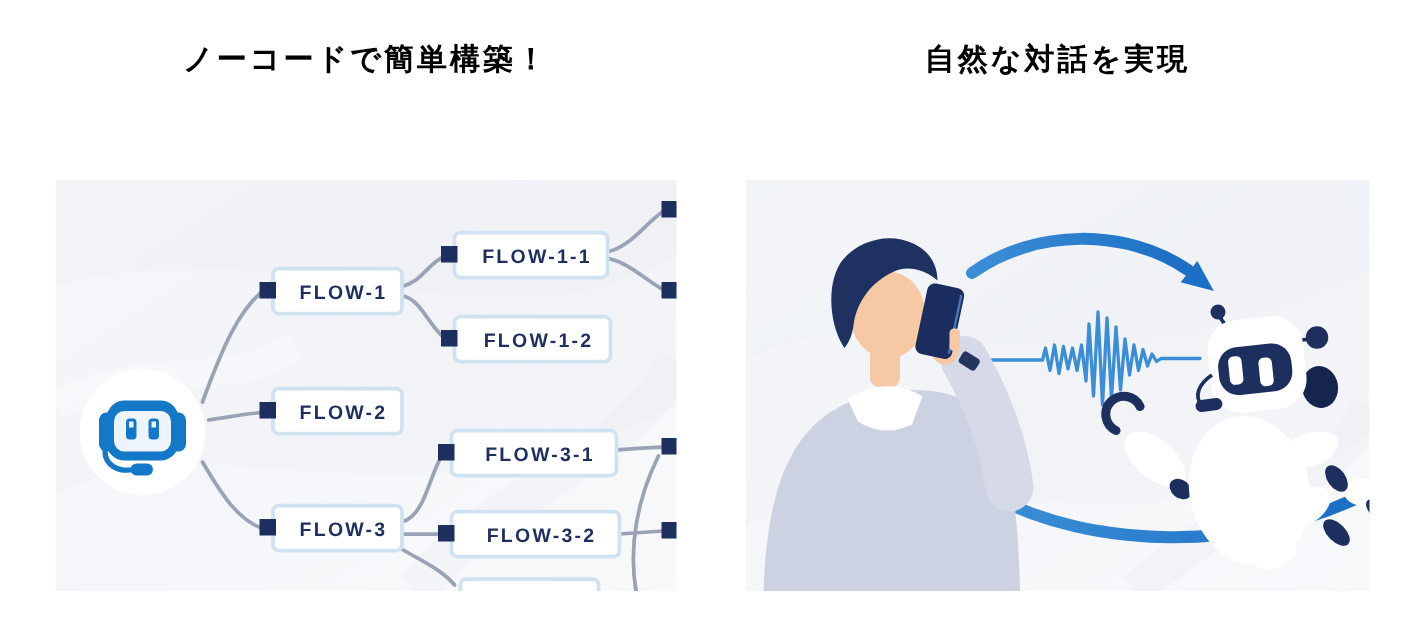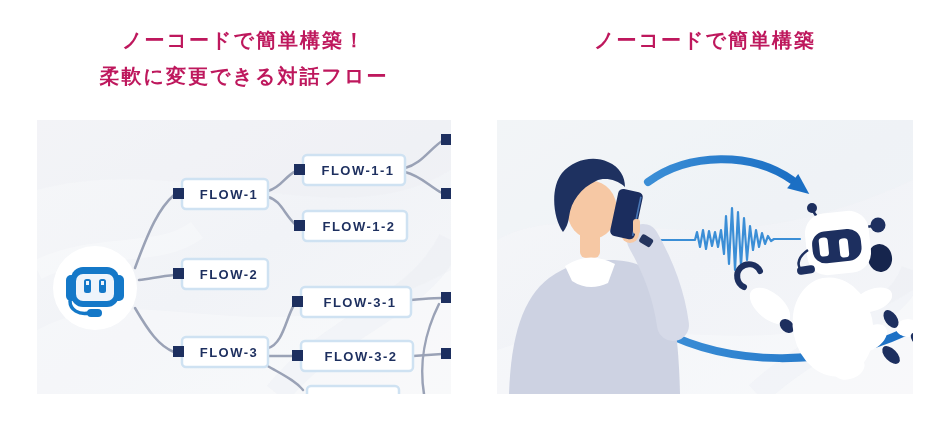--- a/index.html
+++ b/index.html
@@ -6,36 +6,35 @@
   body{
     width:950px;height:428px;background:#ffffff;position:relative;overflow:hidden;
     font-family:"Liberation Sans","DejaVu Sans",sans-serif;
   }
   .feature{position:absolute;top:0;height:428px;}
   .feature-left{left:37px;width:414px;}
   .feature-right{left:497px;width:416px;}
   .feature-title{
     position:absolute;top:22px;left:0;right:0;margin:0;
     text-align:center;font-size:20px;font-weight:bold;letter-spacing:2px;
-    line-height:36px;color:#be185d;
+    line-height:36px;color:#000000;
   }
   .feature-title span{display:block;}
   .art{position:absolute;top:120px;left:0;}
   svg text.node-label{
     font-family:"Liberation Sans","DejaVu Sans",sans-serif;
     font-size:13px;font-weight:bold;letter-spacing:1.5px;fill:#1d2f5f;
   }
 </style>
 </head>
 <body>
 
 <section class="feature feature-left">
   <h2 class="feature-title">
     <span>ノーコードで簡単構築！</span>
-    <span>柔軟に変更できる対話フロー</span>
   </h2>
 
   <div class="art">
   <svg width="414" height="274" viewBox="0 0 414 274" xmlns="http://www.w3.org/2000/svg">
     <defs>
       <linearGradient id="lbg" x1="0" y1="0" x2="1" y2="1">
         <stop offset="0" stop-color="#f6f7f9"></stop>
         <stop offset="0.5" stop-color="#f1f3f7"></stop>
         <stop offset="1" stop-color="#f6f7f9"></stop>
       </linearGradient>
@@ -131,21 +130,21 @@
       <rect x="64" y="161" width="3" height="4" fill="#eef4fb"></rect>
       <path d="M 33 181 C 33 190 42 195 52 193" stroke="#1478c8" stroke-width="3.5" fill="none" stroke-linecap="round"></path>
       <rect x="50" y="189" width="15" height="8" rx="4" fill="#1478c8"></rect>
     </g>
   </svg>
   </div>
 </section>
 
 <section class="feature feature-right">
   <h2 class="feature-title">
-    <span>ノーコードで簡単構築</span>
+    <span>自然な対話を実現</span>
   </h2>
 
   <div class="art">
   <svg width="416" height="274" viewBox="0 0 416 274" xmlns="http://www.w3.org/2000/svg">
     <defs>
       <linearGradient id="rbg" x1="0" y1="0" x2="1" y2="1">
         <stop offset="0" stop-color="#f6f7f9"></stop>
         <stop offset="0.5" stop-color="#f1f3f7"></stop>
         <stop offset="1" stop-color="#f5f6f9"></stop>
       </linearGradient>

